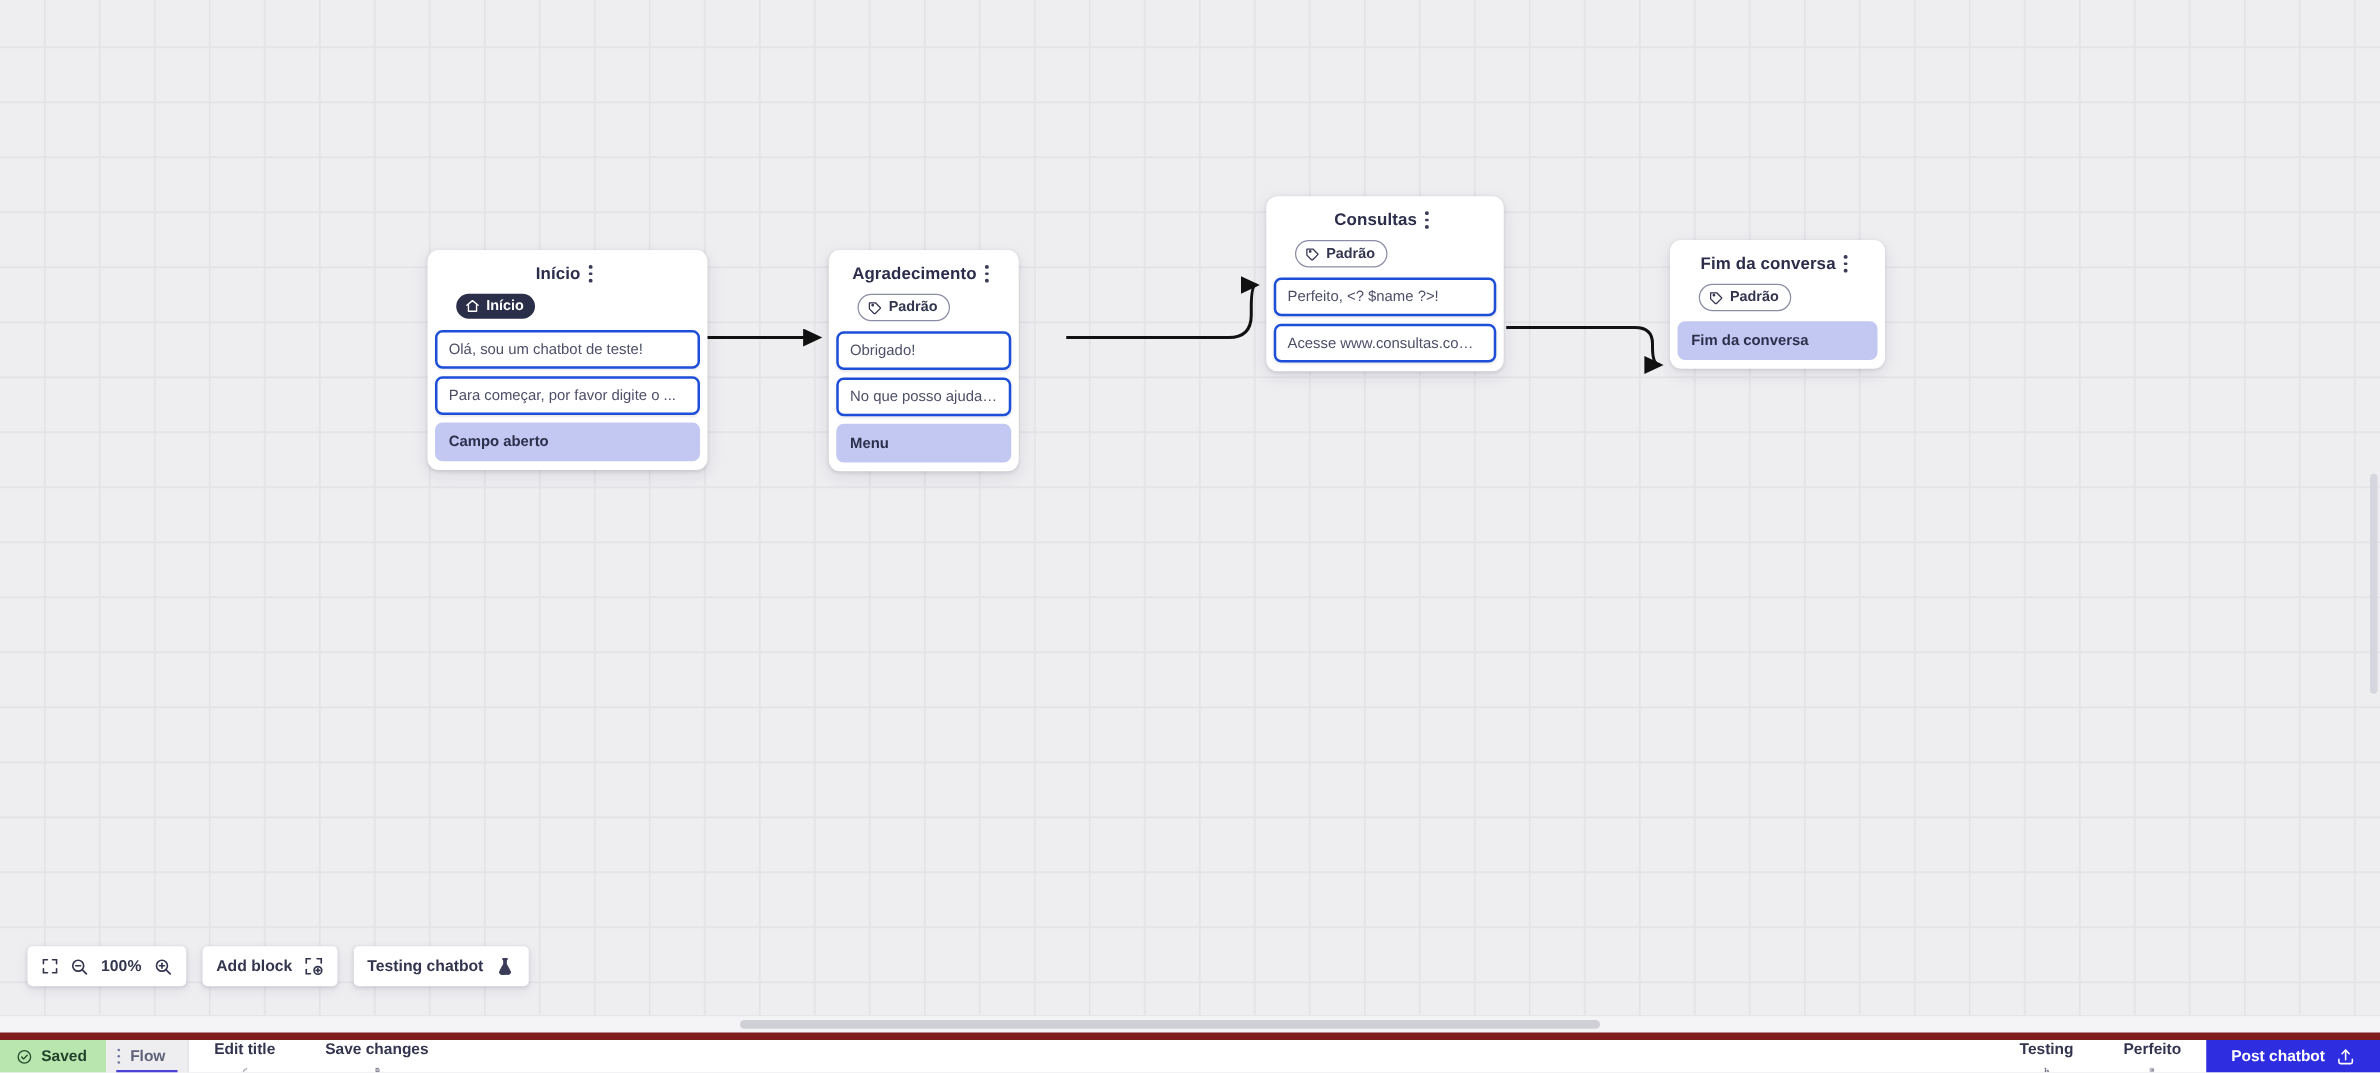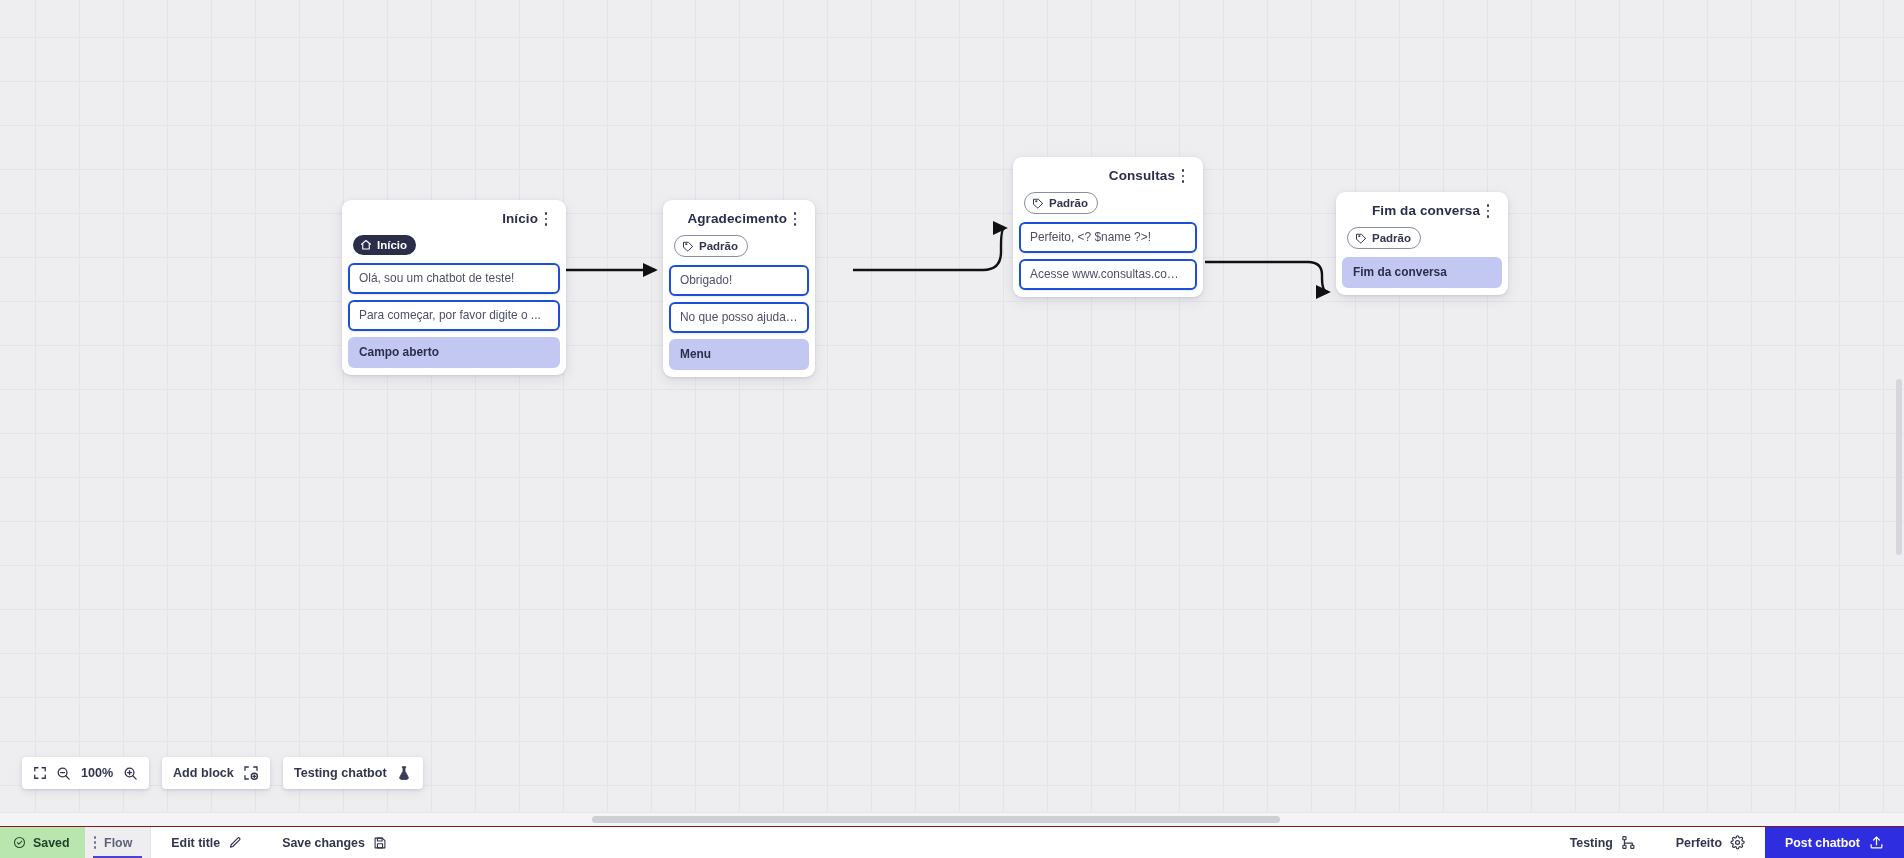--- a/index.html
+++ b/index.html
@@ -30,36 +30,36 @@
 
   
   .node {
     position: absolute;
     background: #ffffff;
     border-radius: 9px;
     box-shadow: 0 1px 3px rgba(30,32,60,.13), 0 4px 14px rgba(30,32,60,.09);
     padding: 0 0 7px 0;
   }
   .node-head {
-    display: flex; align-items: flex-start; justify-content: flex-end;
+    display: flex; align-items: flex-start; justify-content: center;
     padding: 11px 12px 0 13px;
   }
   .node-title {
     font-size: 13.5px; font-weight: 700; color: #2b2d4a;
     letter-spacing: .1px; line-height: 16px;
   }
   .kebab {
     width: 16px; height: 18px;
     display: flex; flex-direction: column; align-items: center;
     justify-content: center; gap: 3px; cursor: pointer;
     margin-top: -1px;
   }
   .kebab i { width: 2.6px; height: 2.6px; border-radius: 50%; background: #3a3c58; display: block; }
 
-  .badge-row { padding: 7px 13px 8px 11px; }
+  .badge-row { padding: 7px 13px 8px 23px; }
   .badge {
     display: inline-flex; align-items: center; gap: 5px;
     font-size: 11.5px; font-weight: 700; line-height: 14px;
     border-radius: 20px; padding: 3px 9px 3px 7px;
   }
   .badge.home { background: #2b2e49; color: #ffffff; }
   .badge.tag  { background: #ffffff; color: #33354f; border: 1.3px solid #8b8da6; }
   .badge svg { display: block; }
 
   .rows { padding: 0 6px; display: flex; flex-direction: column; gap: 6px; }
@@ -119,21 +119,21 @@
   }
   #vscroll .thumb {
     position: absolute; right: 2px; top: 379px; width: 6px; height: 176px;
     background: #d6d6de; border-radius: 5px;
   }
 
   
   #bottombar {
     position: absolute; left: 0; bottom: 0; width: 1904px; height: 32px;
     background: #ffffff;
-    border-top: 1px solid #7f1d1d;
+    border-top: 6px solid #7f1d1d;
     display: flex; align-items: stretch; justify-content: space-between;
     font-size: 12.4px; color: #33354f;
     z-index: 5;
   }
   .bb-left, .bb-right { display: flex; align-items: stretch; }
 
   .saved {
     background: #b9e6ae; color: #20422a;
     display: flex; align-items: center; gap: 7px;
     padding: 0 15px 0 13px; font-weight: 600; font-size: 12.4px;
@@ -151,20 +151,21 @@
     content: ""; position: absolute; left: 8px; right: 8px; bottom: 0;
     height: 2px; background: #4b41d6;
   }
   .grip { display: flex; flex-direction: column; gap: 2.6px; align-items: center; }
   .grip i { width: 2.6px; height: 2.6px; border-radius: 50%; background: #6e709a; display: block; }
 
   .bb-item {
     display: flex; align-items: center; gap: 8px;
     padding: 0 20px; cursor: pointer; font-weight: 600; color: #33354f;
     white-space: nowrap;
+    flex-direction: column;
   }
   #post-chatbot {
     background: #2e2ddf; color: #ffffff; font-weight: 700;
     display: flex; align-items: center; gap: 9px;
     padding: 4px 20px; cursor: pointer; white-space: nowrap;
   }
 
   
   #cursor { position: absolute; left: 96px; bottom: 5px; width: 16px; height: 22px; pointer-events: none; }
 </style>

